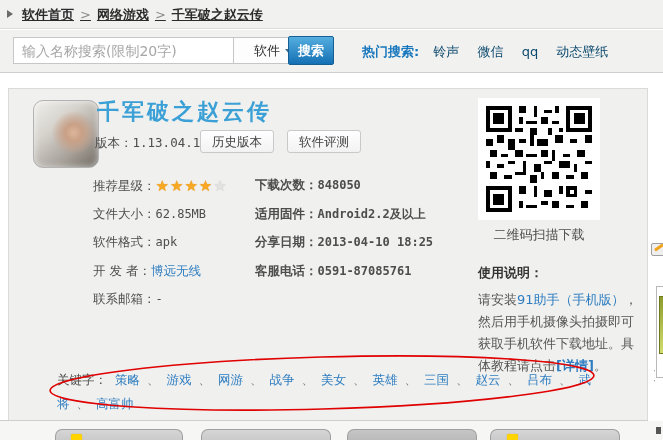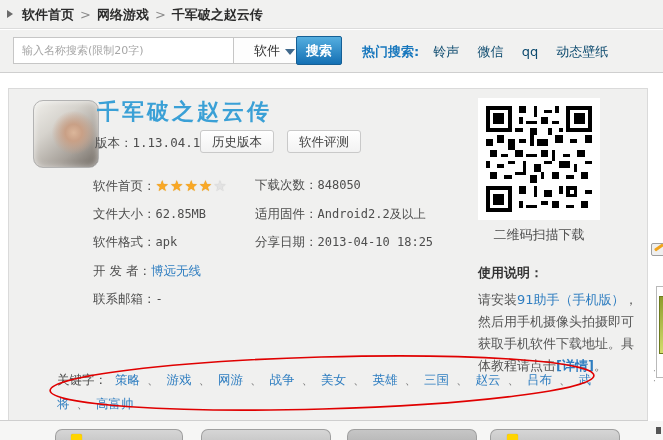--- a/index.html
+++ b/index.html
@@ -11,43 +11,43 @@
   }
   
   .crumbbar {
     position:absolute; top:0; left:0; width:663px; height:29px;
     background:#f1f1f0; border-bottom:1px solid #dcdcdc; box-shadow:0 1px 0 #fff;
   }
   .crumb-arrow {
     position:absolute; left:7px; top:10px; width:0; height:0;
     border-left:6px solid #6b6b6b; border-top:4px solid transparent; border-bottom:4px solid transparent;
   }
-  .crumbs { position:absolute; left:22px; top:6px; font-size:13px; font-weight:600; color:#2b2b2b; }
+  .crumbs { position:absolute; left:22px; top:6px; font-size:13px; font-weight:600; color:#2b2b2b;text-decoration:underline; }
   .crumb-sep { color:#8a8a8a; font-weight:400; padding:0 6px; }
   .searchbar {
     position:absolute; top:30px; left:0; width:663px; height:43px;
     background:#f1f1f0; border-bottom:1px solid #cfcfcf; box-shadow:0 1px 0 #fff;
   }
   .search-input {
     position:absolute; left:13px; top:7px; width:221px; height:27px;
     border:1px solid #c6c6c6; background:#fff; padding:0 8px;
-    font-size:11px; color:#555; font-family:"DejaVu Sans", sans-serif;
+    font-size:14px; color:#555; font-family:"DejaVu Sans", sans-serif;
   }
   .search-input::placeholder { color:#a6a6a6; opacity:1; }
   .search-select {
     position:absolute; left:233px; top:7px; width:71px; height:27px;
     border:1px solid #c6c6c6; background:#fdfdfd; cursor:pointer;
     font-size:13px; color:#333; line-height:25px; padding-left:20px;
   }
   .select-caret {
     position:absolute; right:8px; top:11px; width:0; height:0;
     border-top:6px solid #40698c; border-left:5px solid transparent; border-right:5px solid transparent;
   }
   .search-btn {
-    position:absolute; left:296px; top:6px; width:46px; height:29px;
+    position:absolute; left:288px; top:6px; width:46px; height:29px;
     background:linear-gradient(#55aedf, #1470b4); border:1px solid #155f95; border-radius:2px;
     color:#fff; font-size:13px; font-weight:bold; text-align:center; line-height:27px; cursor:pointer;
   }
   .hot-wrap { position:absolute; left:362px; top:13px; font-size:13px; }
   .hot-label { color:#1777bd; font-weight:bold; margin-right:10px; }
   .hot-link { color:#0c4a6e; margin-right:14px; cursor:pointer; }
   
   .mainbox {
     position:absolute; left:8px; top:88px; width:640px; height:333px;
     background:#f0f0ef; border:1px solid #dadada;
@@ -68,21 +68,21 @@
   .version-val { font-family:"DejaVu Sans Mono", monospace; }
   .mini-btn {
     position:absolute; top:130px; width:74px; height:23px;
     background:linear-gradient(#ffffff,#f2f2f2); border:1px solid #c9c9c9; border-radius:3px;
     font-size:12.5px; color:#444; text-align:center; line-height:21px; cursor:pointer;
   }
   .btn-history { left:200px; }
   .btn-review  { left:287px; }
   
   .col-left  { position:absolute; left:93px;  top:177px; }
-  .col-right { position:absolute; left:255px; top:177px; }
+  .col-right { position:absolute; left:255px; top:177px;font-weight:bold; }
   .drow { height:17px; margin-bottom:11.5px; font-size:12.5px; white-space:nowrap; }
   .dlbl { color:#4d4d4d; }
   .dval { color:#4d4d4d; font-family:"DejaVu Sans Mono", monospace; font-size:12px; }
   .dval-cn { font-family:"DejaVu Sans", sans-serif; font-size:12.5px; }
   .link { color:#2e7dc0; cursor:pointer; }
   .stars { font-size:15px; letter-spacing:1px; vertical-align:-1px; }
   .star-filled { color:#f9a825; text-shadow:0 0 1px #d88a00; }
   .star-empty  { color:#e2e2e2; text-shadow:0 0 1px #bfbfbf; }
   
   .qr-box {
@@ -157,21 +157,21 @@
   <div class="app-title">千军破之赵云传</div>
 
   <div class="version-row">
     <span>版本：</span><span class="version-val">1.13.04.10</span>
   </div>
   <div class="mini-btn btn-history">历史版本</div>
   <div class="mini-btn btn-review">软件评测</div>
 
   <div class="col-left">
     <div class="drow">
-      <span class="dlbl">软件首页：</span><span class="stars"><span class="star-filled">★★★★</span><span class="star-empty">★</span></span>
+      <span class="dlbl">推荐星级：</span><span class="stars"><span class="star-filled">★★★★</span><span class="star-empty">★</span></span>
     </div>
     <div class="drow">
       <span class="dlbl">文件大小：</span><span class="dval">62.85MB</span>
     </div>
     <div class="drow">
       <span class="dlbl">软件格式：</span><span class="dval">apk</span>
     </div>
     <div class="drow">
       <span class="dlbl">开 发 者：</span><span class="dval dval-cn link">博远无线</span>
     </div>
@@ -182,20 +182,23 @@
 
   <div class="col-right">
     <div class="drow">
       <span class="dlbl">下载次数：</span><span class="dval">848050</span>
     </div>
     <div class="drow">
       <span class="dlbl">适用固件：</span><span class="dval">Android2.2及以上</span>
     </div>
     <div class="drow">
       <span class="dlbl">分享日期：</span><span class="dval">2013-04-10 18:25</span>
+    </div>
+    <div class="drow">
+      <span class="dlbl">客服电话：</span><span class="dval">0591-87085761</span>
     </div>
   </div>
 
   <div class="qr-box">
     <svg width="106" height="106" viewBox="0 0 29 29" shape-rendering="crispEdges">
       <rect width="29" height="29" fill="#fff"></rect>
       <g fill="#000">
         <path d="M0 0h7v7H0zM1 8h5v5H1z" fill="none"></path>
         <rect x="0" y="0" width="7" height="7"></rect>
           <rect x="1" y="1" width="5" height="5" fill="#fff"></rect>

